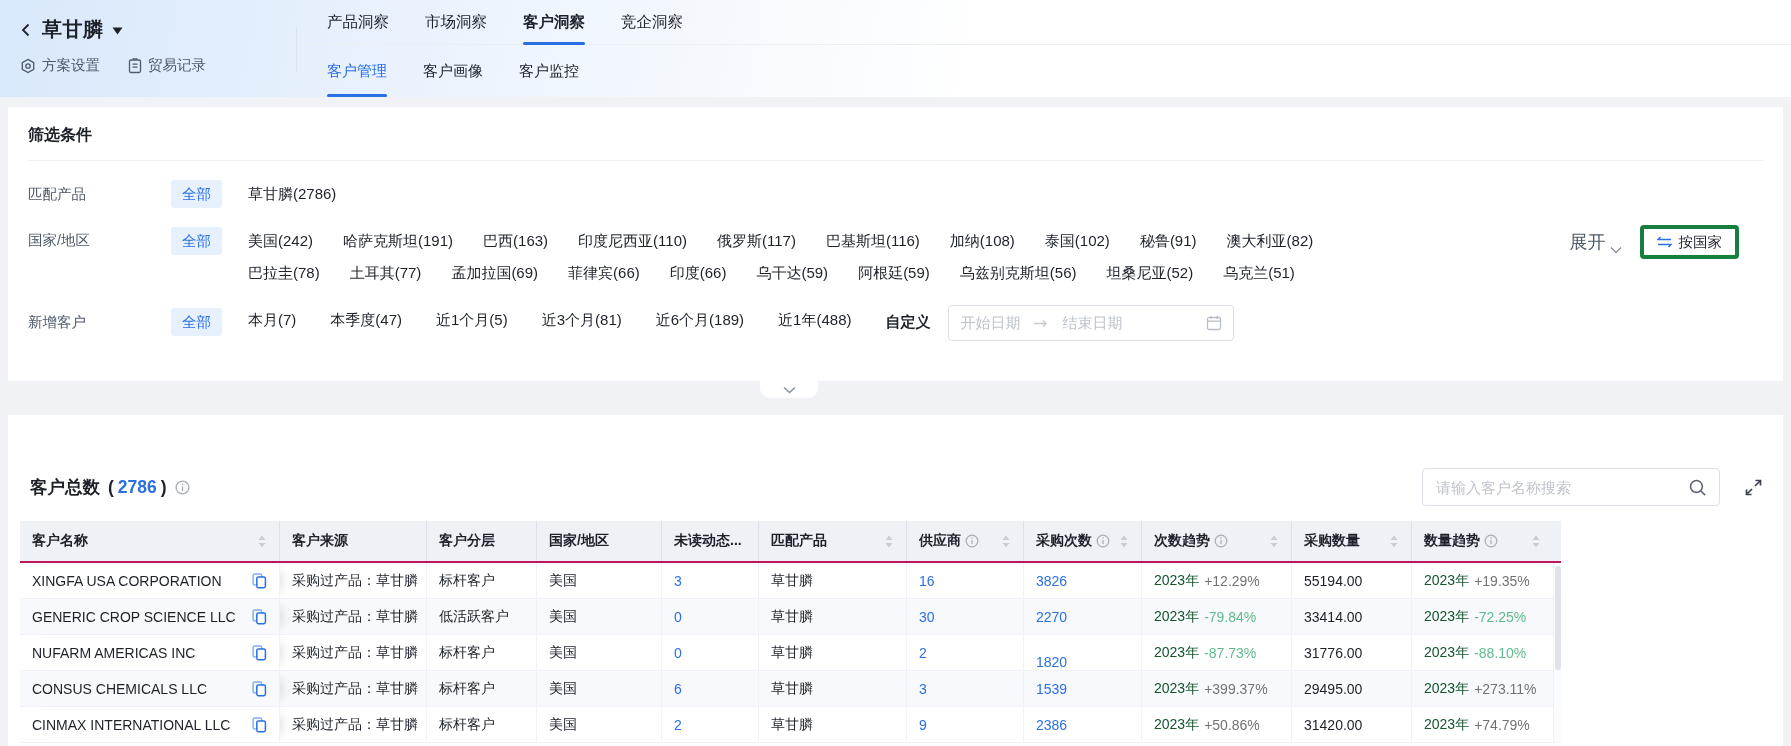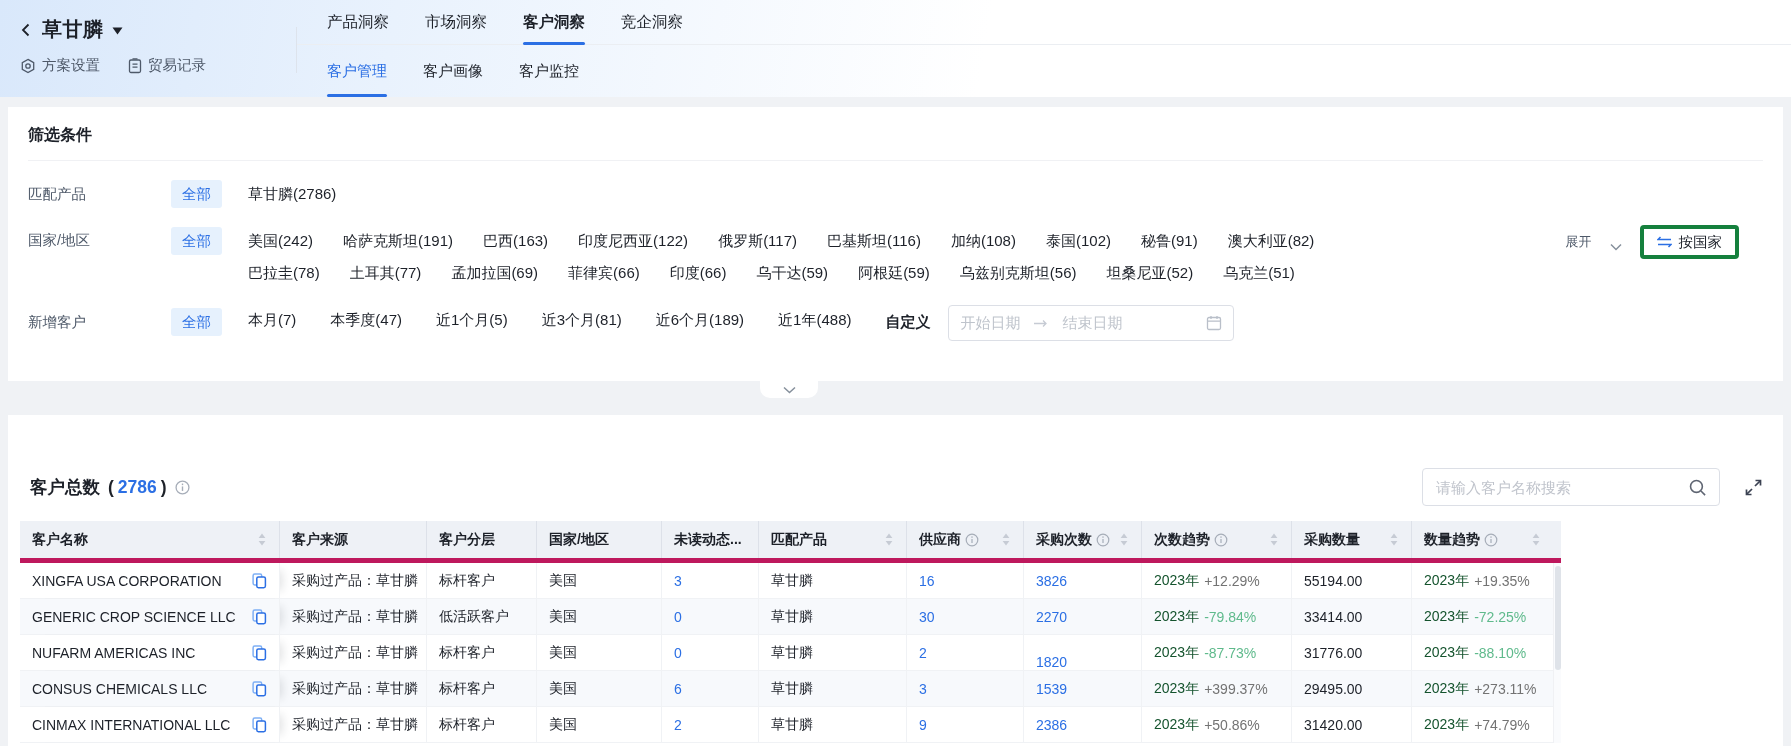--- a/index.html
+++ b/index.html
@@ -44,21 +44,21 @@
   .f-label{width:143px;flex-shrink:0;color:#4e5969;font-size:14.5px;line-height:30px}
   .chip-all{
     background:#e6f1fd;color:#2b6fe4;font-size:14.5px;border-radius:3px;
     padding:0 11px;height:28px;line-height:28px;margin:1px 26px 0 0;cursor:pointer;flex-shrink:0;
   }
   .f-items{display:flex;gap:30px;flex-wrap:nowrap}
   .f-item{font-size:15px;color:#1d2129;line-height:30px;cursor:pointer;white-space:nowrap}
   .country-wrap .f-items{line-height:32px}
   .country-wrap .f-item{line-height:32px}
   .row-right{position:absolute;right:24px;display:flex;align-items:center;gap:18px}
-  .expand-link{display:flex;align-items:flex-end;gap:18px;color:#4e5969;font-size:13px;cursor:pointer}
+  .expand-link{display:flex;align-items:flex-end;gap:4px;color:#4e5969;font-size:18px;cursor:pointer}
   .group-btn{
     display:flex;align-items:center;gap:7px;height:34px;padding:0 13px;border:4px solid #15803d;
     border-radius:4px;background:#fff;font-size:14.5px;color:#1d2129;cursor:pointer;
   }
   .nc-items{display:flex;gap:34px}
   .custom-label{font-size:15px;font-weight:600;line-height:34px;margin:0 18px 0 34px;cursor:pointer}
   .date-range{
     display:flex;align-items:center;width:286px;height:36px;border:1px solid #dcdfe6;border-radius:4px;
     padding:0 11px;background:#fff;
   }
@@ -81,21 +81,21 @@
     display:flex;align-items:center;width:298px;height:38px;border:1px solid #dcdfe6;border-radius:4px;background:#fff;
   }
   .search-box input{
     flex:1;border:none;outline:none;font-size:15px;padding:0 10px 0 13px;color:#1d2129;background:transparent;
     font-family:inherit;
   }
   .search-box input::placeholder{color:#c0c4cc}
   .search-icon{display:flex;align-items:center;margin-right:12px;cursor:pointer}
   .fs-icon{display:flex;align-items:center;margin-left:24px;cursor:pointer}
   .table-inner{width:1541px;margin-top:14px;position:relative;overflow:hidden}
-  .thead{display:flex;height:42px;background:#eef1f6;border-bottom:5px solid #be185d;width:1541px}
+  .thead{display:flex;height:42px;background:#eef1f6;border-bottom:2px solid #be185d;width:1541px}
   .th{
     display:flex;align-items:center;padding:0 12px;font-size:14px;font-weight:700;color:#1d2129;
     border-right:1px solid #dde1e9;flex-shrink:0;
   }
   .th:last-child{border-right:none}
   .th-label{white-space:nowrap;overflow:hidden}
   .th-info{display:flex;align-items:center;margin-left:4px}
   .th-sort{display:flex;align-items:center;margin-left:auto;padding-left:6px;cursor:pointer}
   .tr{display:flex;height:36px;border-bottom:1px solid #f0f2f5;background:#fff;width:1533px}
   .tr.zebra{background:#f7f9fc}
@@ -198,21 +198,21 @@
   </div>
 
   <div class="filter-row" style="position:relative">
     <div class="f-label">国家/地区</div>
     <div class="chip-all" style="margin-top:2px">全部</div>
     <div class="country-wrap">
       <div class="f-items" id="country-line1">
           <span class="f-item">美国(242)</span>
           <span class="f-item">哈萨克斯坦(191)</span>
           <span class="f-item">巴西(163)</span>
-          <span class="f-item">印度尼西亚(122)</span>
+          <span class="f-item">印度尼西亚(110)</span>
           <span class="f-item">俄罗斯(117)</span>
           <span class="f-item">巴基斯坦(116)</span>
           <span class="f-item">加纳(108)</span>
           <span class="f-item">泰国(102)</span>
           <span class="f-item">秘鲁(91)</span>
           <span class="f-item">澳大利亚(82)</span>
         </div>
       <div class="f-items" id="country-line2">
           <span class="f-item">巴拉圭(78)</span>
           <span class="f-item">土耳其(77)</span>

